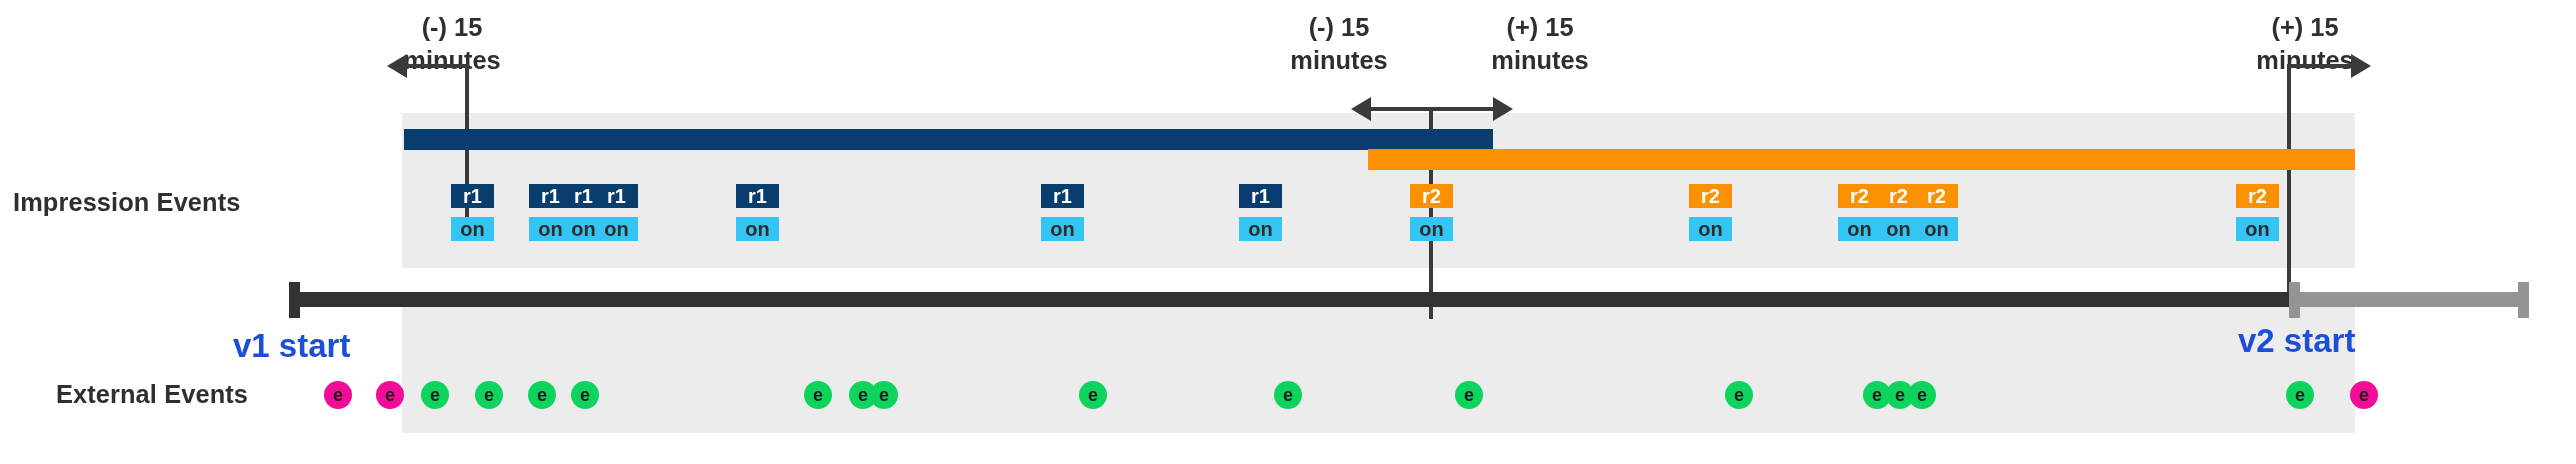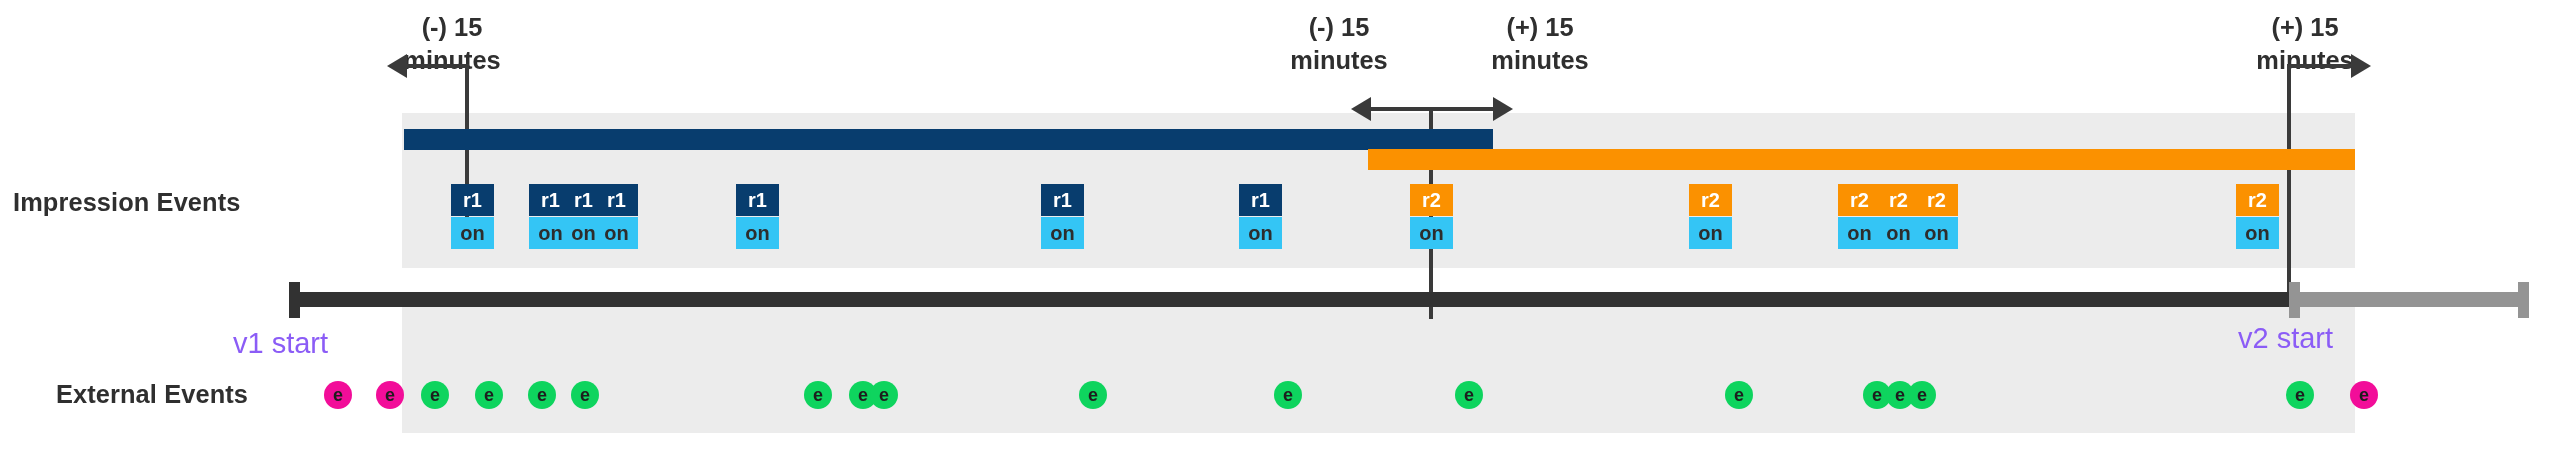--- a/index.html
+++ b/index.html
@@ -94,31 +94,31 @@
   .cap-dark {
     position: absolute;
     background: #323232;
   }
   .cap-gray {
     position: absolute;
     background: #949494;
   }
   .axis-caption {
     position: absolute;
-    font-size: 29px;
-    font-weight: 400;
-    color: #8b5cf6;
+    font-size: 33px;
+    font-weight: 700;
+    color: #1d4ed8;
     white-space: nowrap;
   }
 
   
   .chip {
     position: absolute;
     width: 43px;
-    height: 32px;
+    height: 24px;
     display: flex;
     align-items: center;
     justify-content: center;
     font-size: 20px;
     font-weight: 700;
     line-height: 1;
     box-sizing: border-box;
   }
   .chip-r1 { background: #083d6e; color: #ffffff; }
   .chip-r2 { background: #fb9100; color: #ffffff; }

